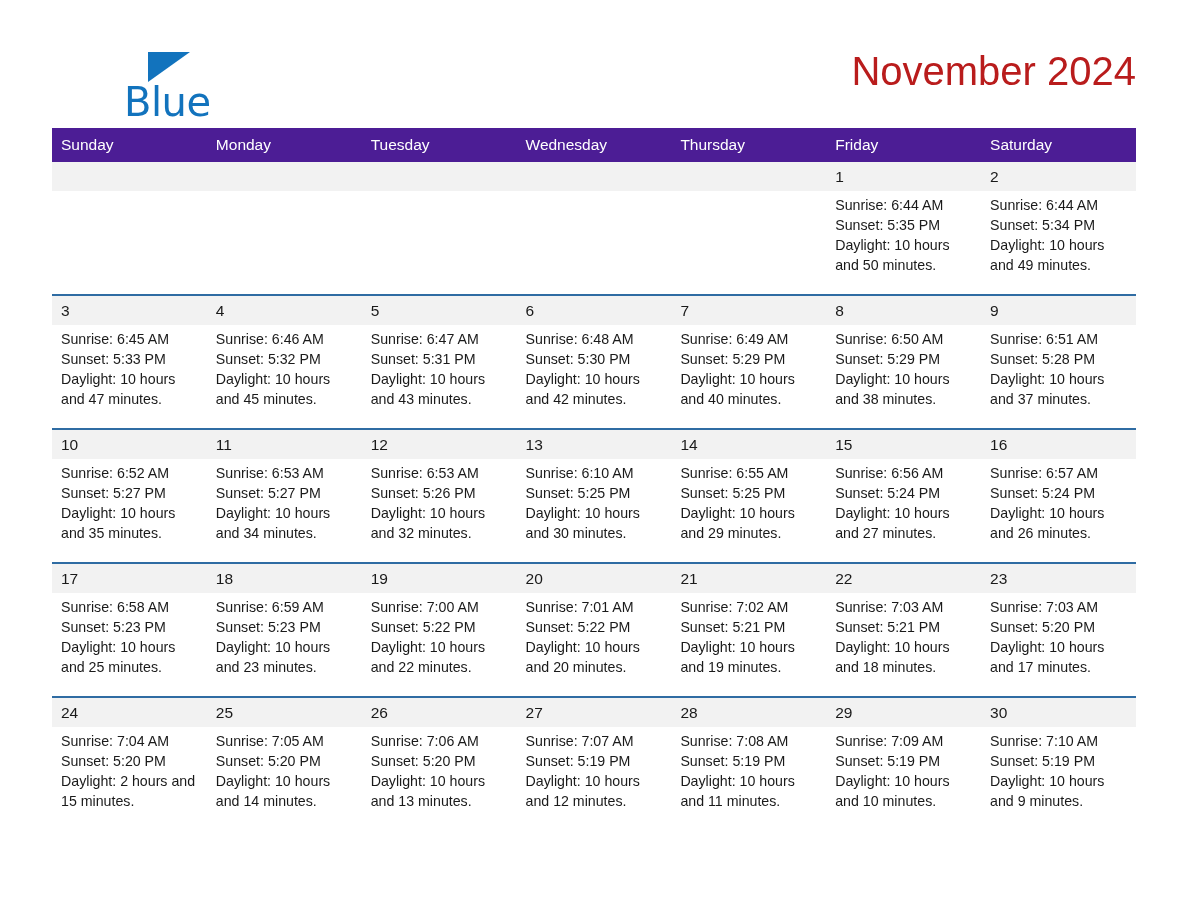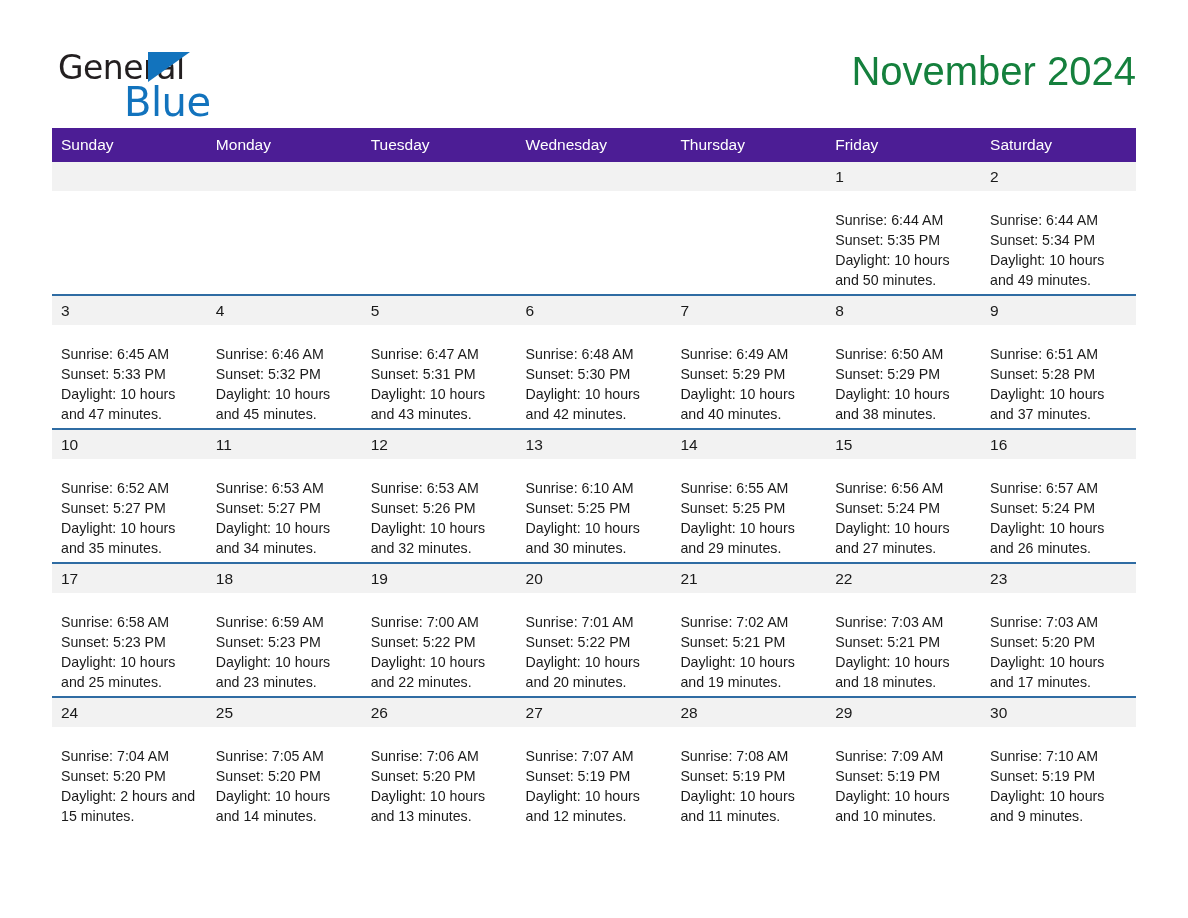--- a/index.html
+++ b/index.html
@@ -70,21 +70,21 @@
 
   .titles {
     text-align: right;
     flex: 1 1 auto;
     padding-top: 2px;
   }
   .month-title {
     font-size: 40px;
     font-weight: 400;
     line-height: 46px;
-    color: #15803d;
+    color: #b91c1c;
     letter-spacing: 0px;
   }
   .location {
     font-size: 24px;
     font-weight: 400;
     line-height: 30px;
     color: #000;
     margin-top: 15px;
   }
 
@@ -127,39 +127,37 @@
     min-height: 19px;
   }
   .daynum.empty {
     color: transparent;
   }
   .details {
     padding: 4px 10px 0 9px;
     font-size: 14.2px;
     line-height: 20px;
     color: #1a1a1a;
-    margin-top: 15px;
   }
   .details div {
     white-space: nowrap;
   }
   .details .daylight {
     white-space: normal;
   }
   .cell.blank .details { visibility: hidden; }
 </style>
 </head>
 <body>
 
 <div class="page">
 
   <div class="topbar">
 
     <div class="logo">
-      <span class="logo-general">General</span>
       <span class="logo-tri"></span>
       <span class="logo-blue">Blue</span>
     </div>
 
     <div class="titles">
       <div class="month-title">November 2024</div>
     </div>
 
   </div>
 

